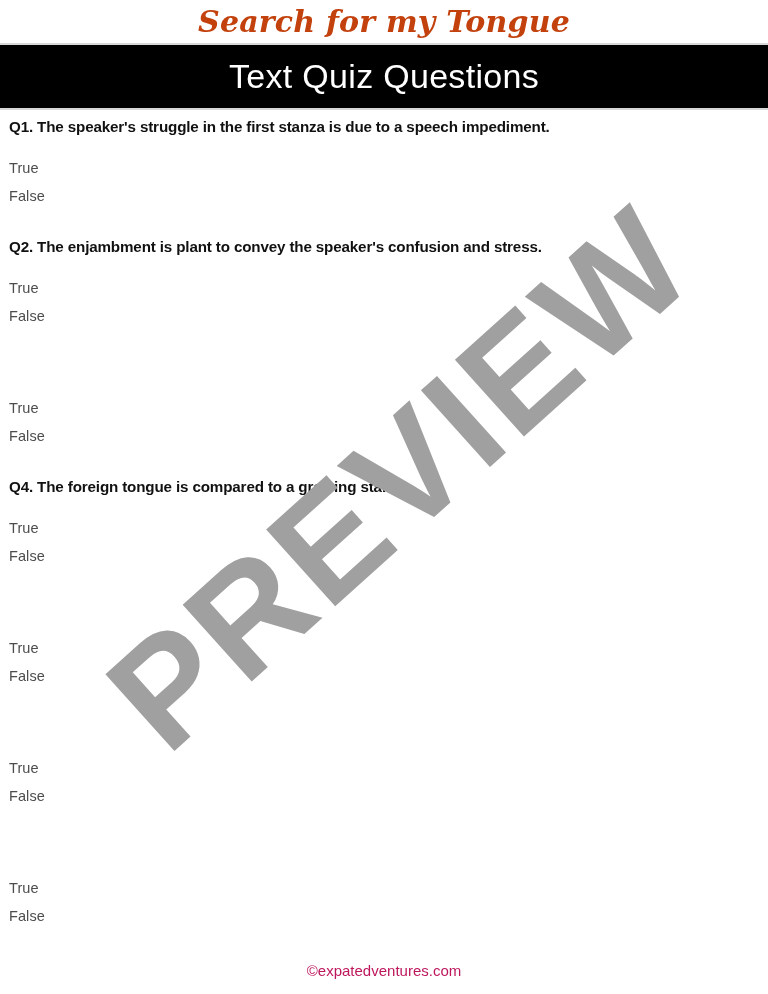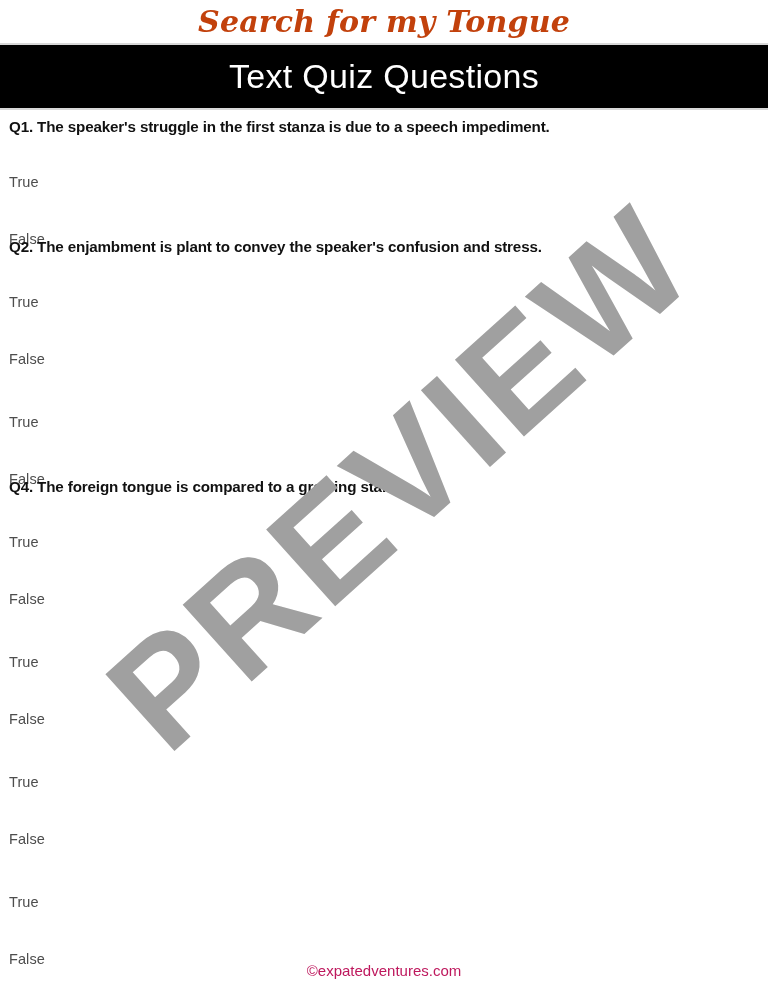--- a/index.html
+++ b/index.html
@@ -105,24 +105,23 @@
   }
   .opt {
     position: absolute;
     left: 9px;
     font-family: "Liberation Sans", sans-serif;
     font-weight: 400;
     font-size: 14.5px;
     color: #4d4d4d;
     letter-spacing: 0.1px;
     white-space: nowrap;
-    margin-top: 14px;
   }
   .opt-true  { top: 42px; }
-  .opt-false { top: 99px; }
+  .opt-false { top: 70px; }
 
   
   .footer {
     position: absolute;
     left: 0;
     top: 962px;
     width: 768px;
     text-align: center;
     font-family: "Liberation Sans", sans-serif;
     font-size: 15px;

